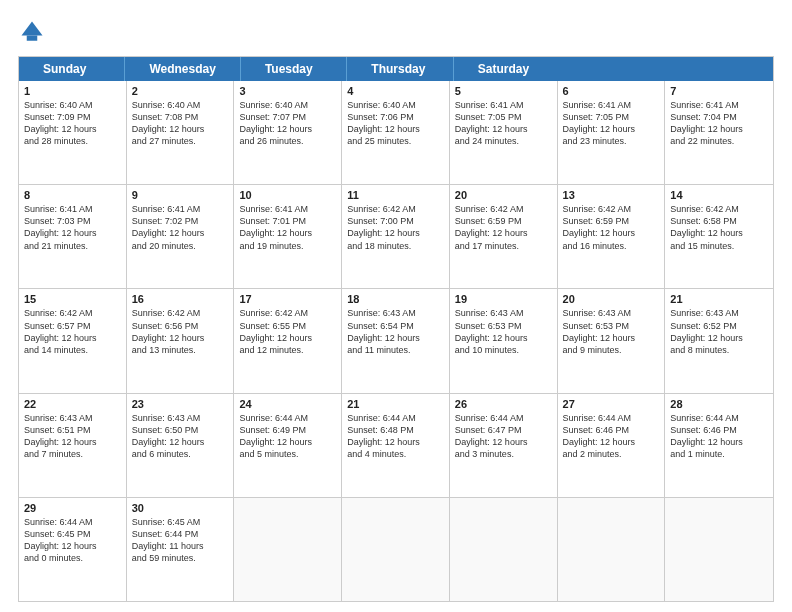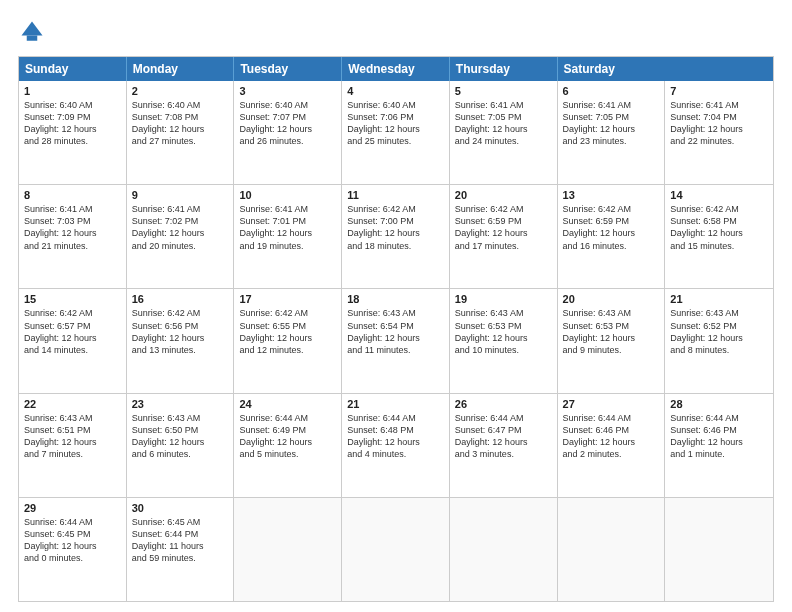--- a/index.html
+++ b/index.html
@@ -59,21 +59,21 @@
     }
     .cal-header {
       display: grid;
       grid-template-columns: repeat(7, 1fr);
       background: #2e75b6;
     }
     .cal-header-cell {
       color: #fff;
       font-weight: bold;
       font-size: 12px;
-      padding: 5px 6px;
+      padding: 5px 24px;
       text-align: left;
       border-right: 1px solid #5a9fd4;
     }
     .cal-header-cell:last-child { border-right: none; }
     .cal-body {
       flex: 1;
       display: flex;
       flex-direction: column;
     }
     .cal-row {
@@ -123,23 +123,22 @@
     </div>
     <div class="title-block">
       <div class="month-title"></div>
       <div class="subtitle"></div>
     </div>
   </div>
 
   <div class="calendar">
     <div class="cal-header">
     <div class="cal-header-cell">Sunday</div>
-        <div class="cal-header-cell">Monday</div>
+        <div class="cal-header-cell">Wednesday</div>
         <div class="cal-header-cell">Tuesday</div>
-        <div class="cal-header-cell">Wednesday</div>
         <div class="cal-header-cell">Thursday</div>
         <div class="cal-header-cell">Saturday</div>
       </div>
     <div class="cal-body">
     <div class="cal-row">
           <div class="cal-cell">
             <span class="day-num">1</span>
             <div class="cell-text">Sunrise: 6:40 AM<br>Sunset: 7:09 PM<br>Daylight: 12 hours<br>and 28 minutes.</div>
           </div>
           <div class="cal-cell">

